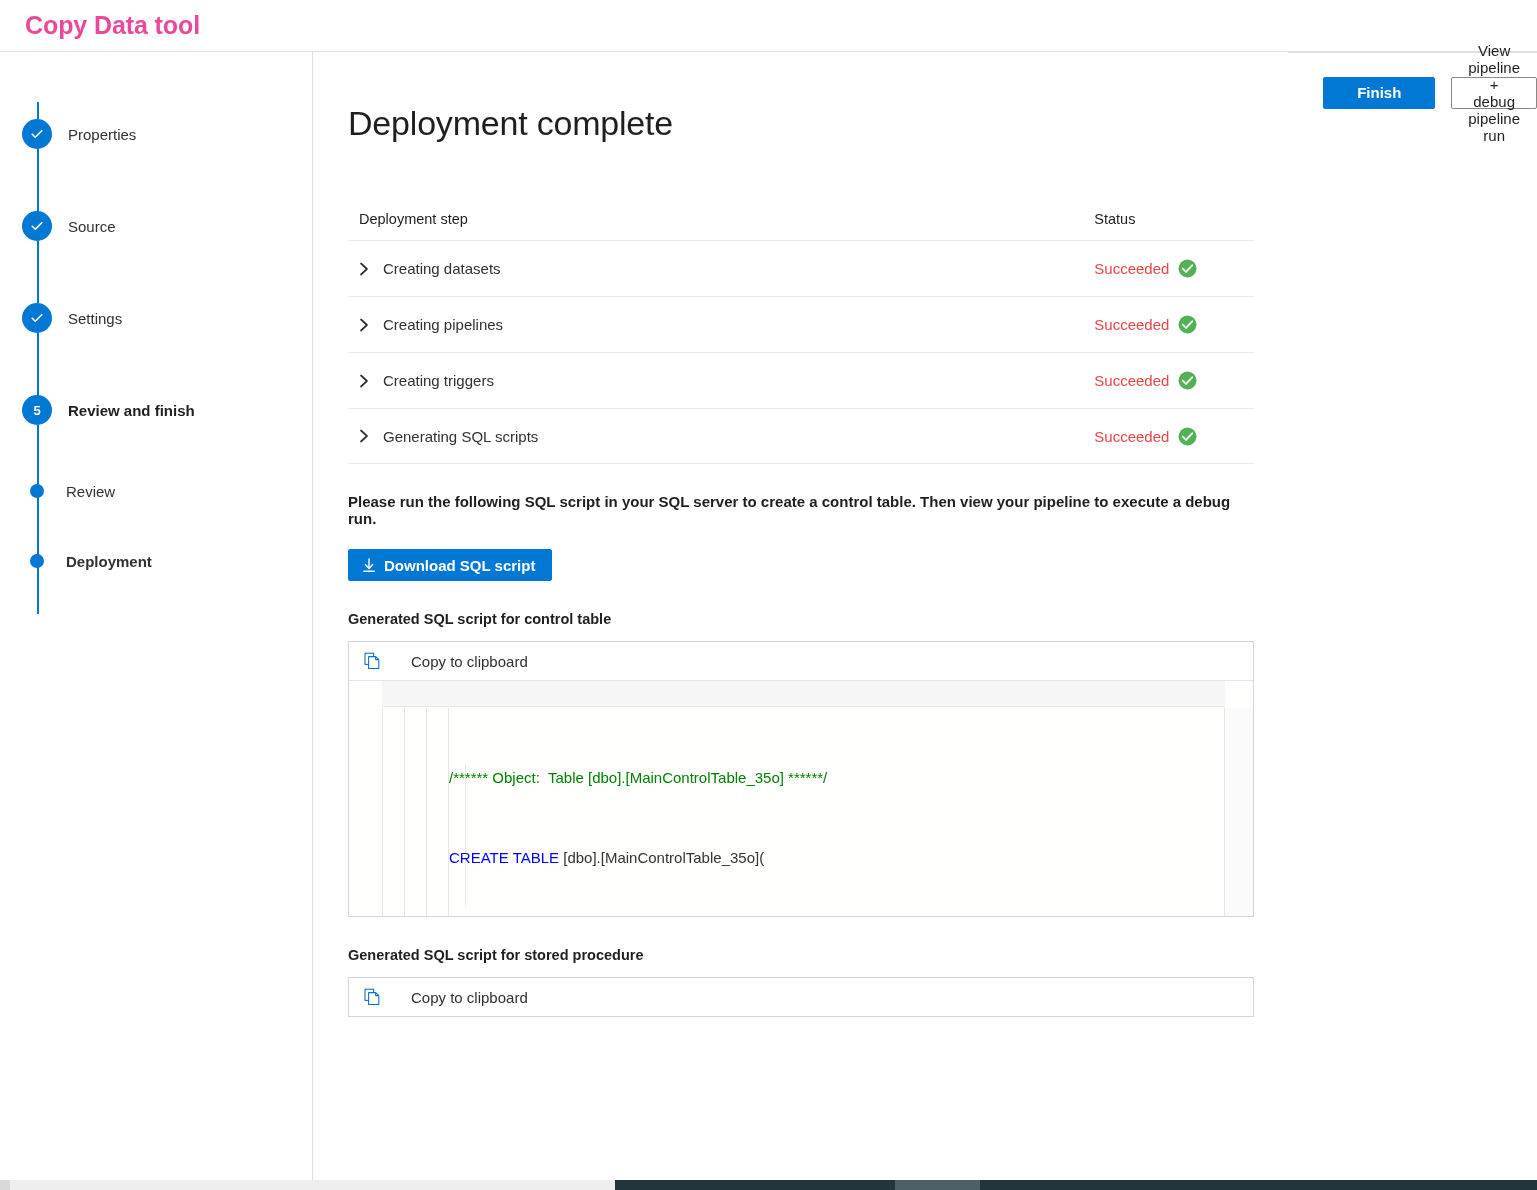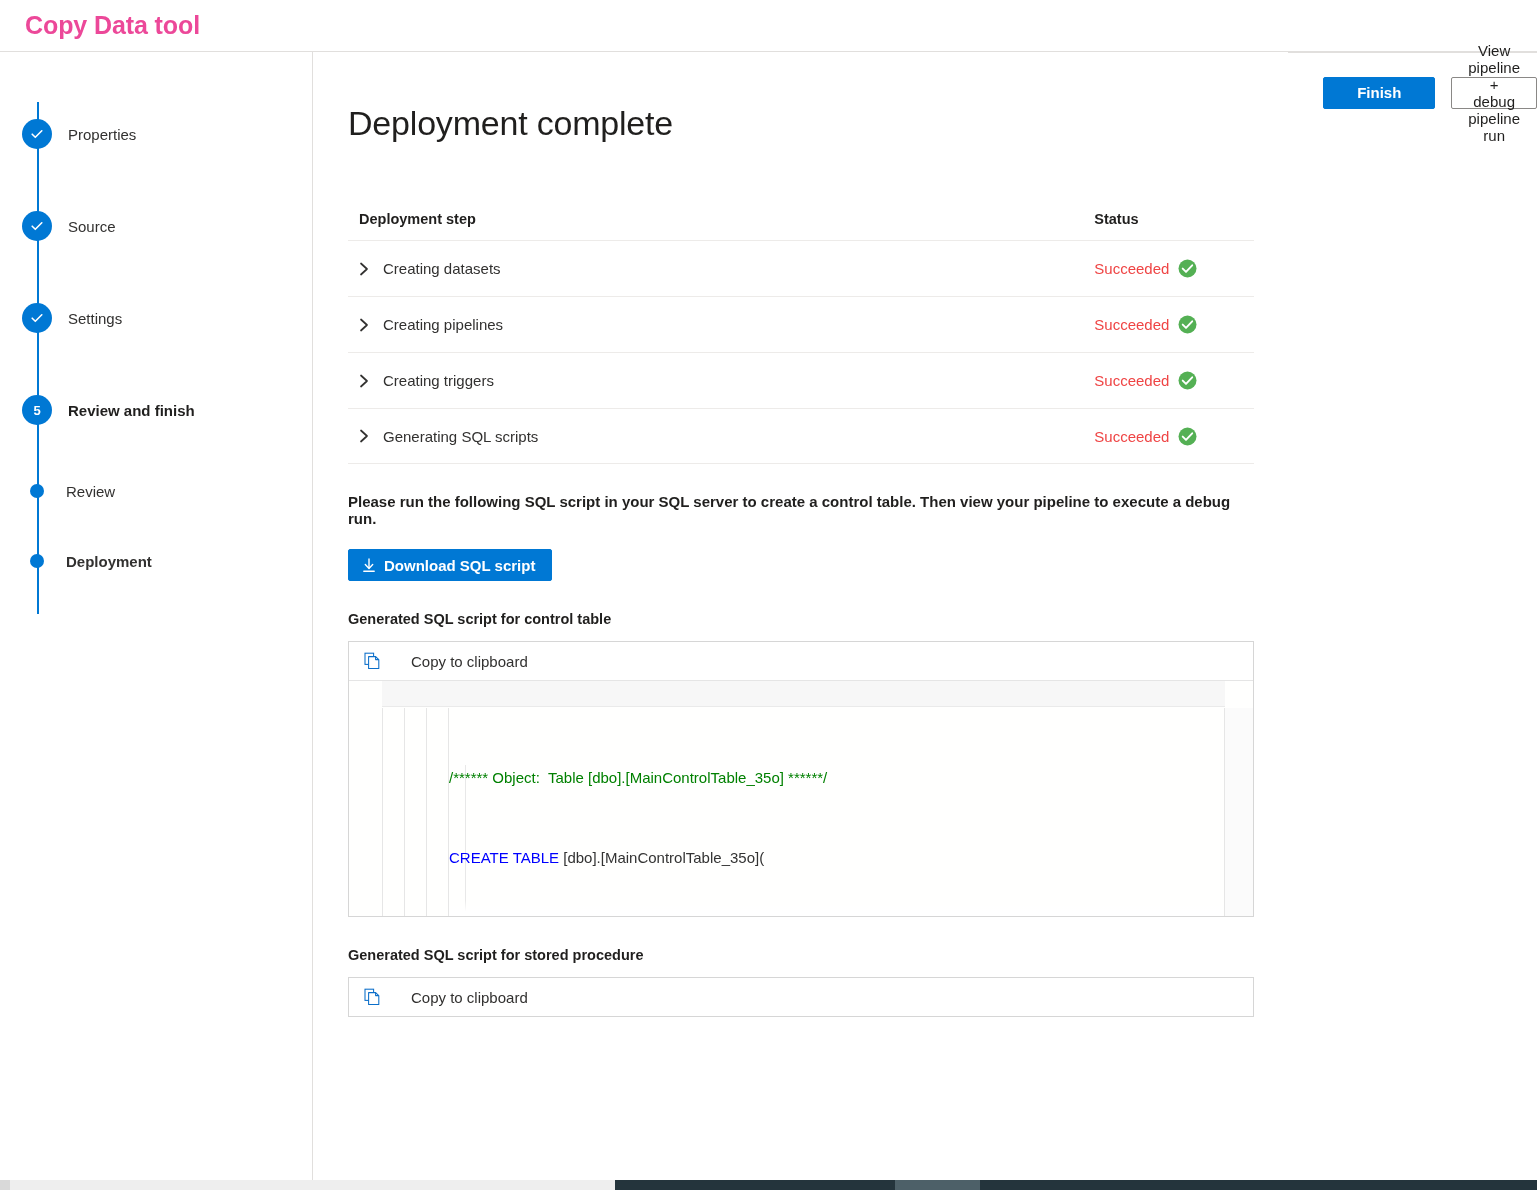--- a/index.html
+++ b/index.html
@@ -112,21 +112,21 @@
     letter-spacing: -0.2px;
   }
 
   
   .steps-table { width: 100%; margin-top: 68px; }
   .steps-head {
     display: flex;
     align-items: flex-end;
     padding: 0 0 13px 11px;
     font-size: 14.5px;
-    font-weight: 700;
+    font-weight: 400;
     color: #201f1e;
   }
   .col-step { flex: 1 1 auto; }
   .col-status {
     flex: 0 0 160px;
     display: flex;
     align-items: center;
   }
   .steps-row {
     display: flex;

